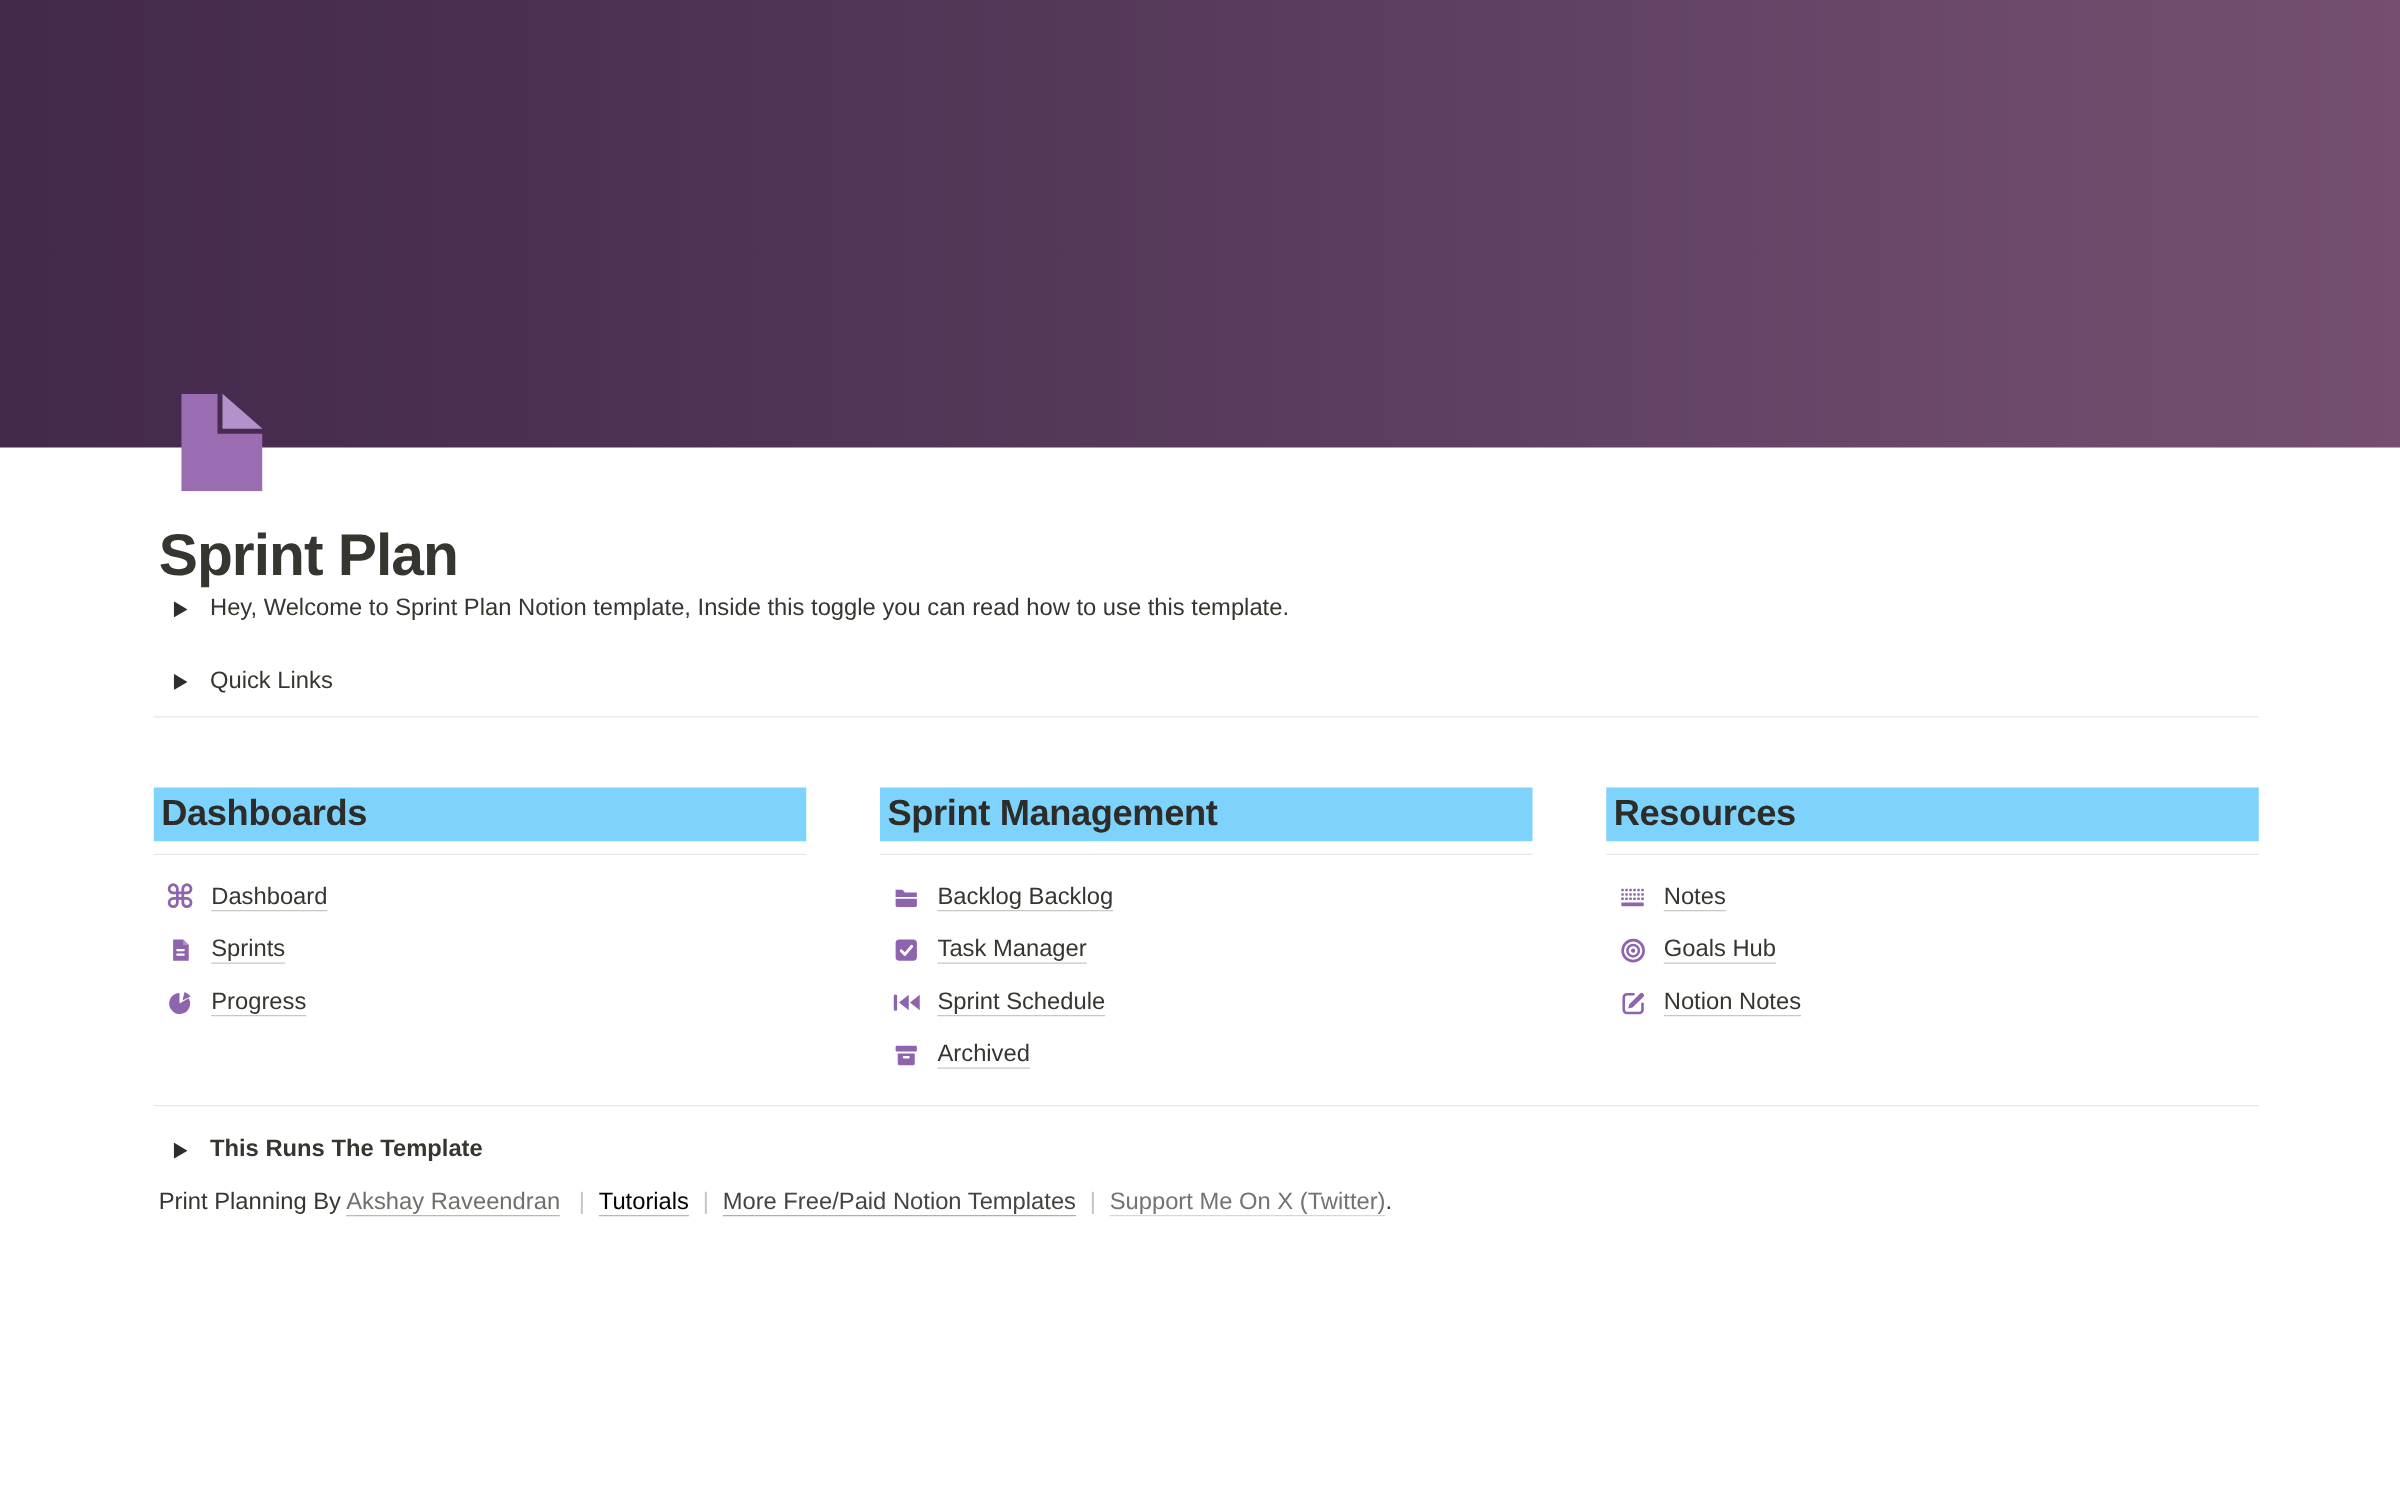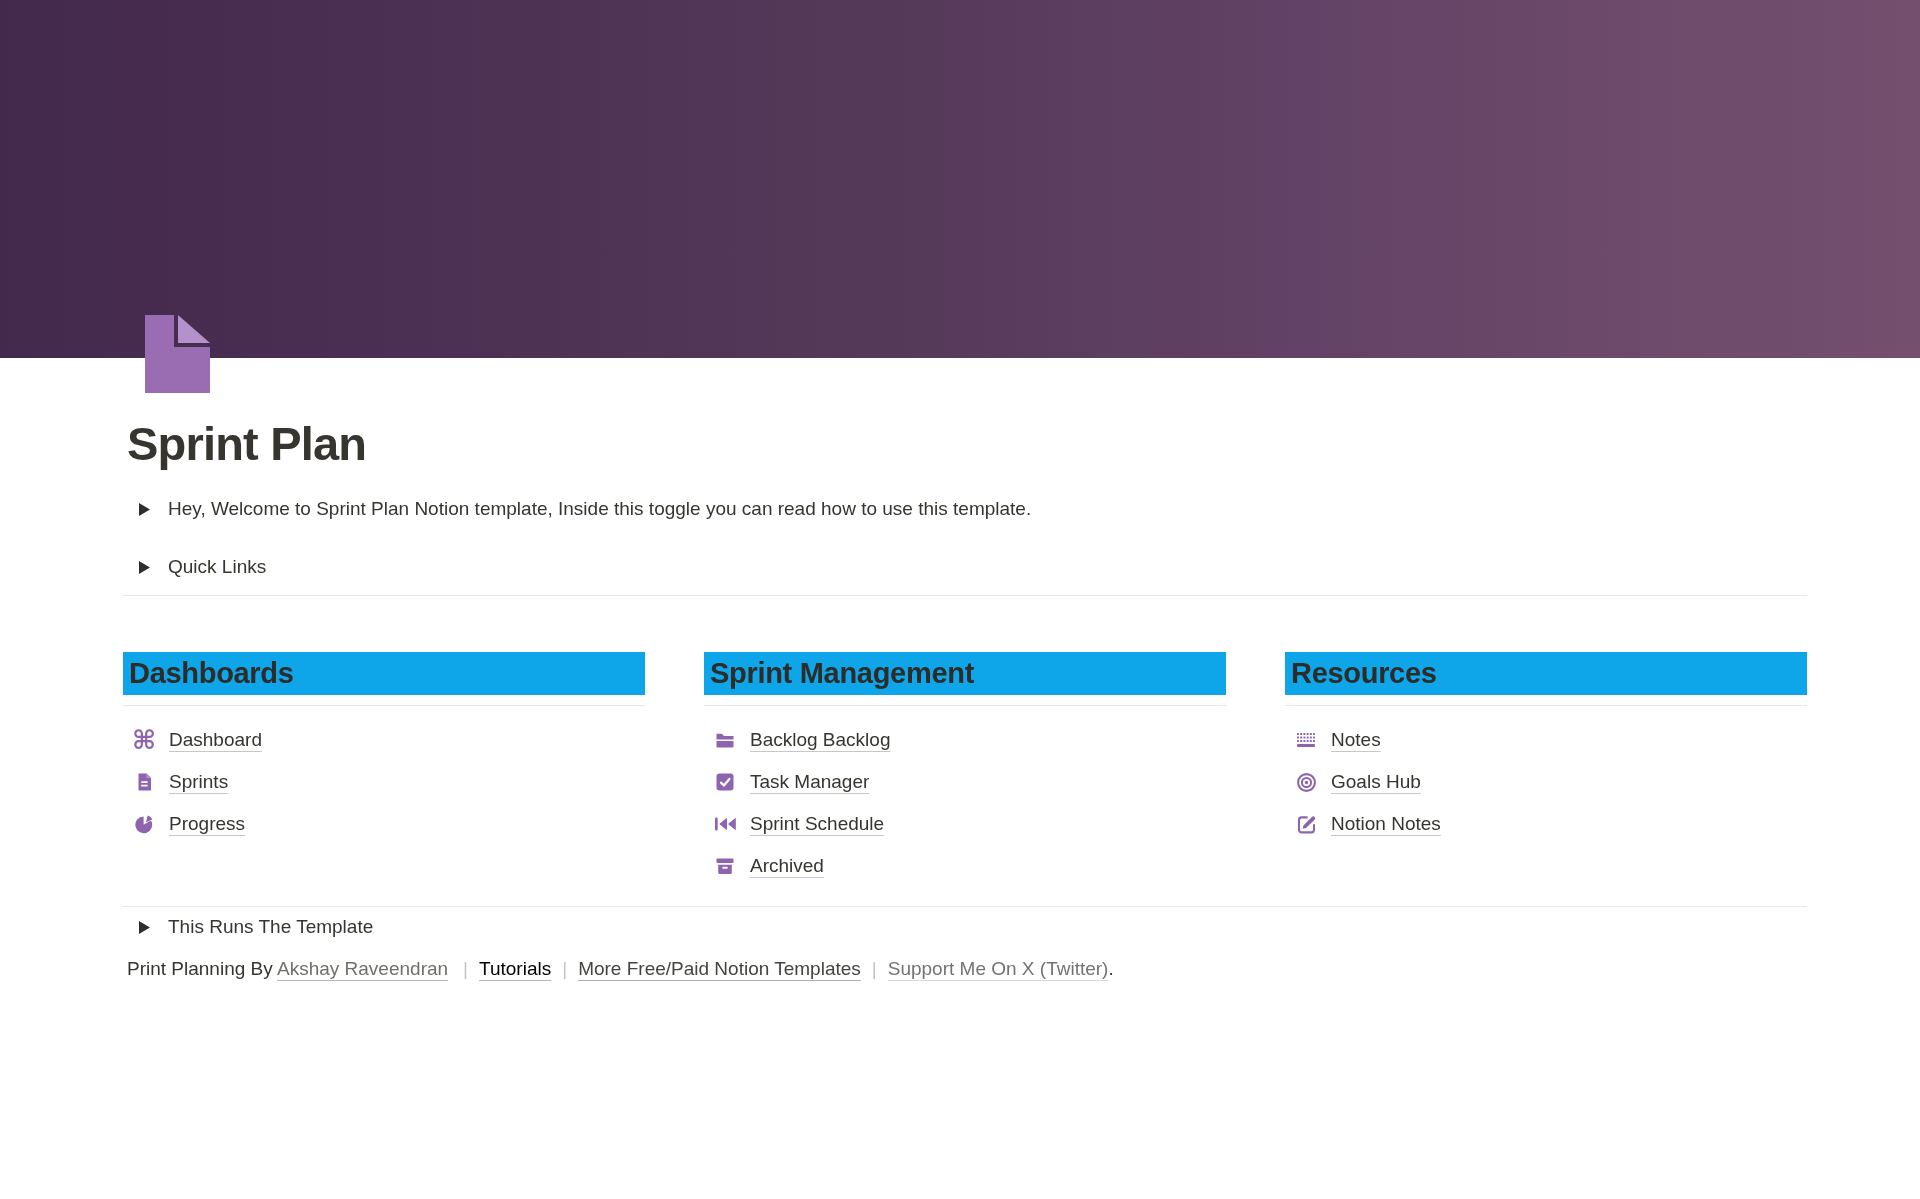--- a/index.html
+++ b/index.html
@@ -31,33 +31,33 @@
     margin: 72px 0 0 4px;
     font-size: 47px; line-height: 56px; font-weight: 700;
     letter-spacing: -0.8px; color: #37352f;
   }
 
   .toggle-row {
     display: flex; align-items: center; gap: 18px;
     height: 26px; margin-top: 32px; padding-left: 16px;
     font-size: 19px; color: #37352f; cursor: pointer;
   }
-  .toggle-row:first-of-type { margin-top: 24px; }
+  .toggle-row:first-of-type { margin-top: 2px; }
   .toggle-row .tri { display: flex; align-items: center; }
 
   hr.divider {
     border: none; border-top: 1px solid #e8e7e4;
     margin: 15px 0 0 0; width: 100%;
   }
 
   
   .columns { display: flex; gap: 59px; margin-top: 56px; }
   .col { flex: 1 1 0; min-width: 0; }
   .col-header {
-    background: #0ea5e9; height: 43px;
+    background: #7dd3fc; height: 43px;
     display: flex; align-items: center; padding-left: 6px;
   }
   .col-header h2 {
     font-size: 29px; font-weight: 700; color: #2d2c29; letter-spacing: -0.3px;
   }
   .col-rule { border: none; border-top: 1px solid #e8e7e4; margin-top: 10px; }
   ul.link-list { list-style: none; margin-top: 13px; }
   li.link-item {
     display: flex; align-items: center; gap: 12px;
     height: 42px; padding-left: 8px; cursor: pointer;
@@ -266,21 +266,21 @@
           </span>
           <a class="item-link">Notion Notes</a>
         </li>
       </ul>
     </section>
 
   </div>
 
   <hr class="divider" style="margin-top:19px;">
 
-  <div class="toggle-row" style="margin-top:7px;">
+  <div class="toggle-row" style="margin-top:22px;font-weight:bold;">
     <span class="tri">
       <svg width="11" height="13" viewBox="0 0 11 13">
           <polygon points="0,0 11,6.5 0,13" fill="#2f2e2b"></polygon>
         </svg>
     </span>
     <span>This Runs The Template</span>
   </div>
 
   <p class="footer"><span>Print Planning By </span><a class="f-author">Akshay Raveendran</a><span class="sep first">|</span><a class="f-tut">Tutorials</a><span class="sep">|</span><a class="f-more">More Free/Paid Notion Templates</a><span class="sep">|</span><a class="f-support">Support Me On X (Twitter)</a><span>.</span></p>
 

